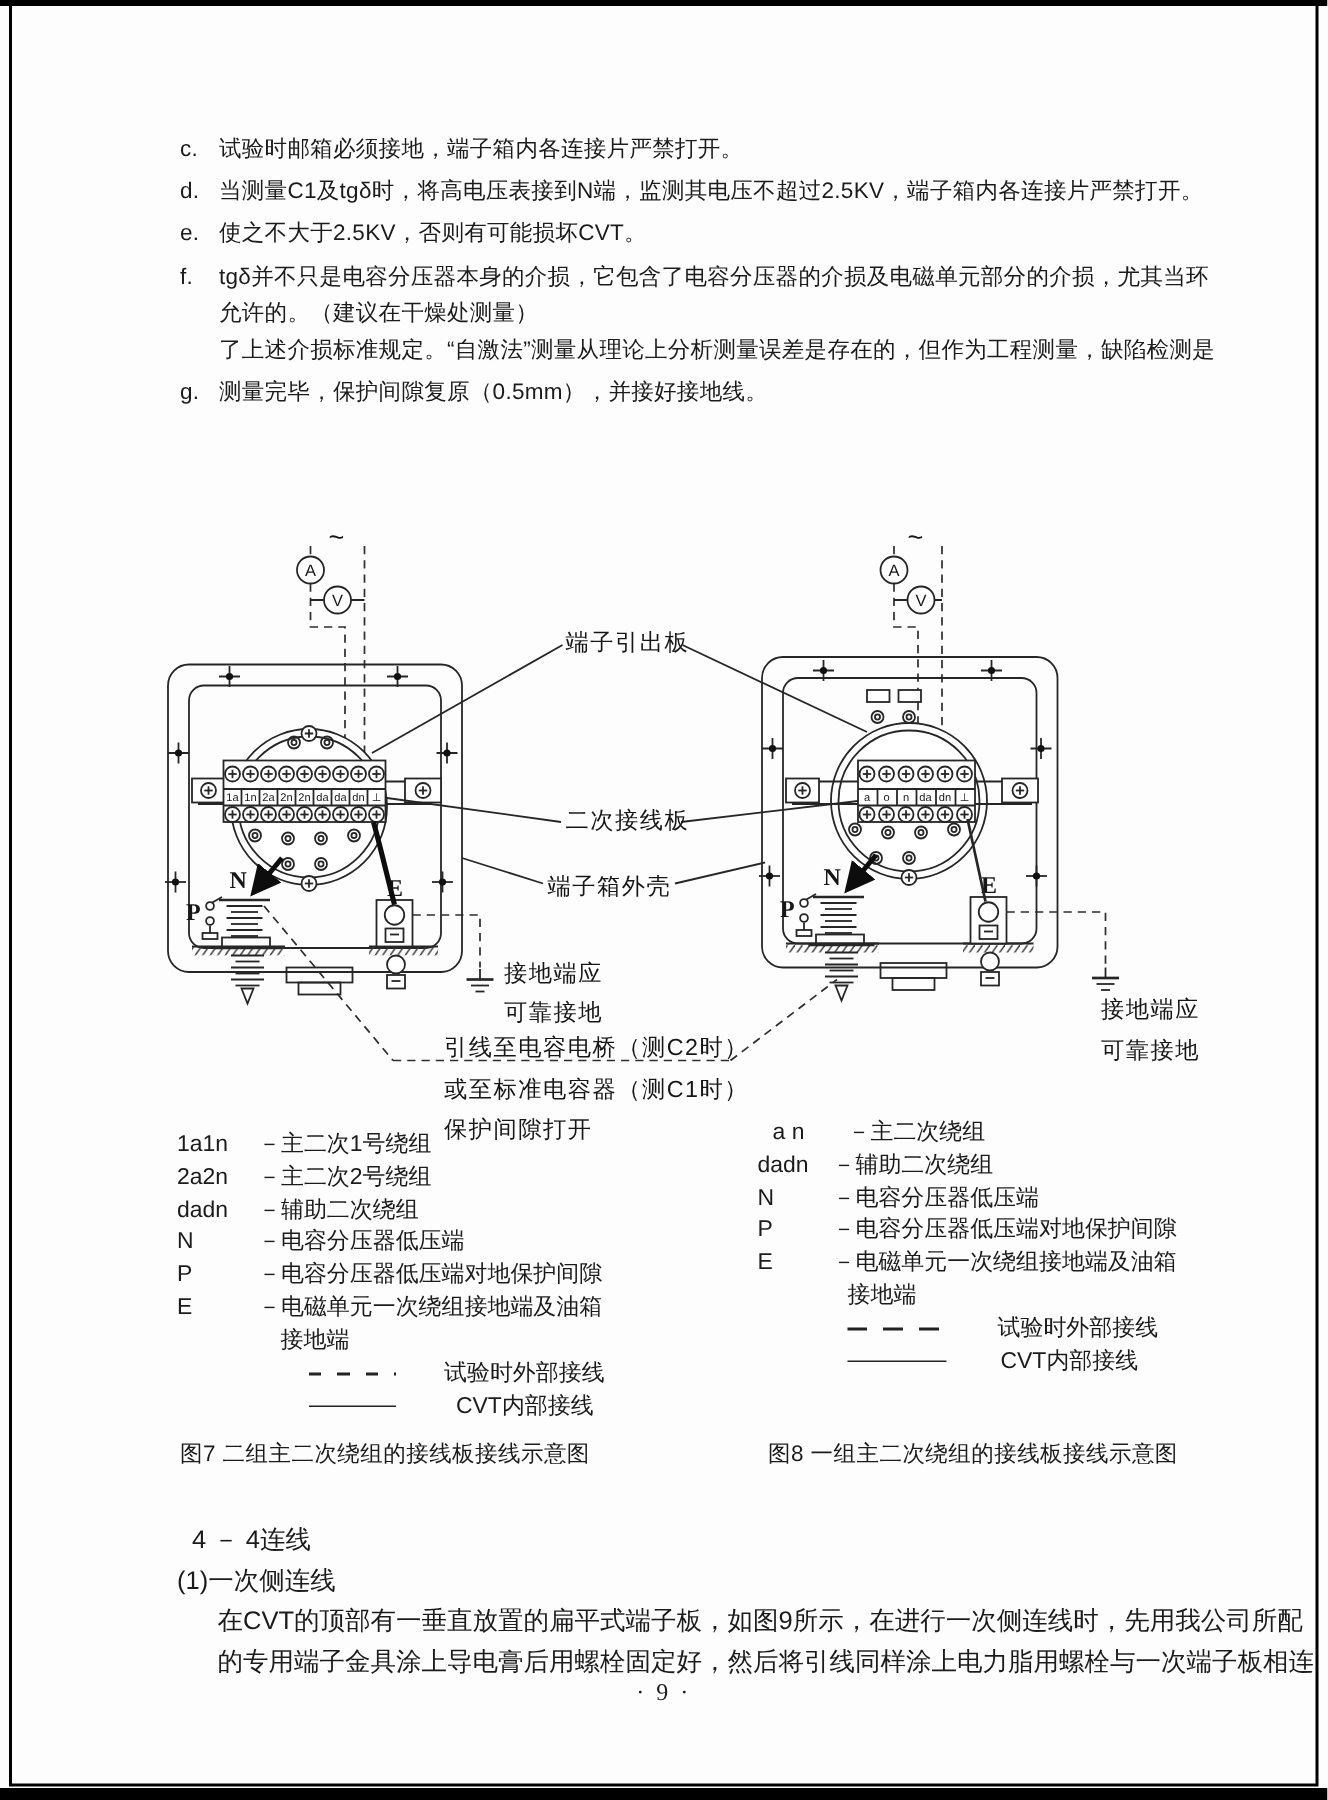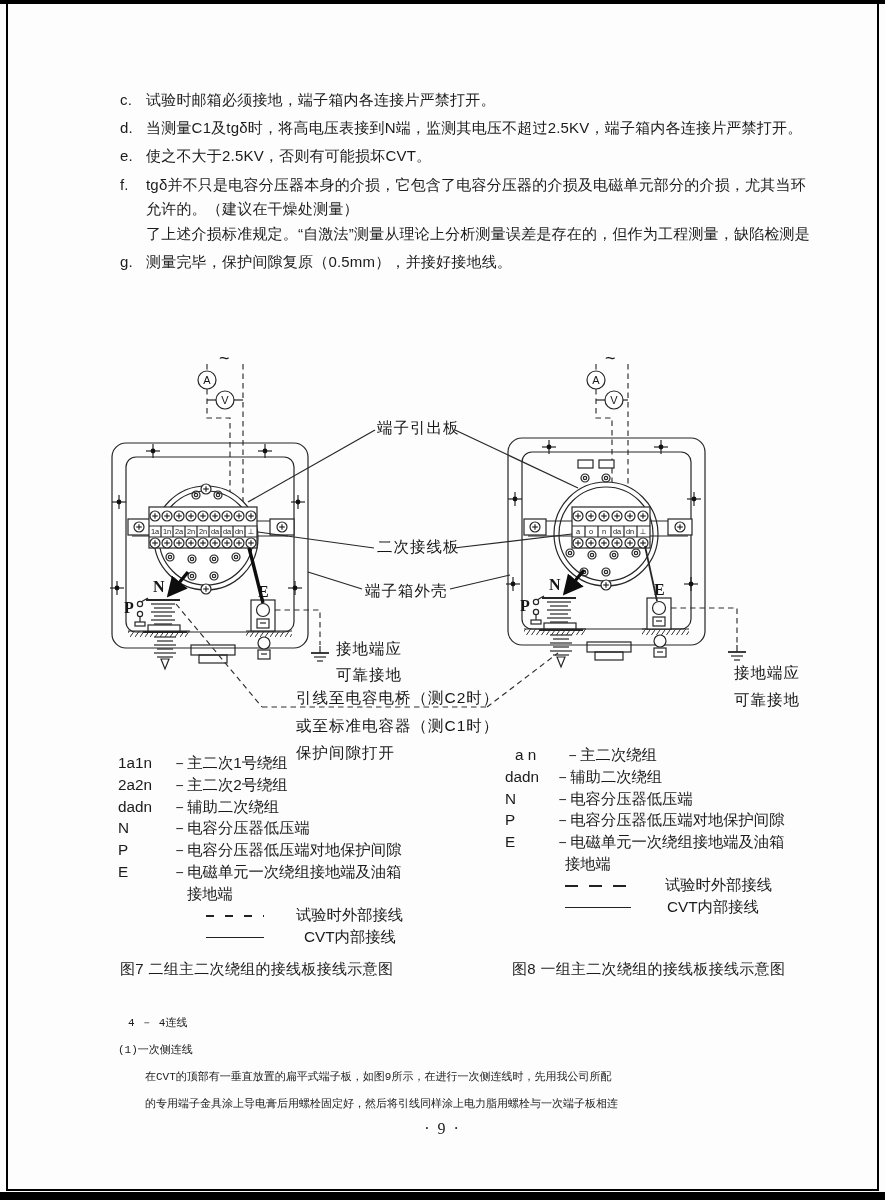--- a/index.html
+++ b/index.html
@@ -20,21 +20,21 @@
   .lkey{width:54px;flex:0 0 54px;}
   .lkey-r{width:50px;flex:0 0 50px;}
   .pad15{padding-left:15px;}
   .pad10{padding-left:10px;}
   .srow{display:flex;height:22px;align-items:center;white-space:nowrap;}
   .dsample{width:58px;height:2px;background:repeating-linear-gradient(90deg,#222 0 8px,transparent 8px 19px);margin-right:32px;}
   .dsample-r{width:66px;height:2px;background:repeating-linear-gradient(90deg,#222 0 13px,transparent 13px 24px);margin-right:34px;}
   .ssample{width:58px;height:0;border-top:1.7px solid #222;margin-right:40px;}
   .ssample-r{width:66px;height:0;border-top:1.7px solid #222;margin-right:36px;}
   .cap{font-size:15px;letter-spacing:.3px;white-space:nowrap;}
-  .sect{font-size:11px;white-space:nowrap;font-family:Liberation Mono, monospace;}
+  .sect{font-size:17px;white-space:nowrap;}
   .pagenum{font-size:16px;font-family:"Liberation Serif",serif;letter-spacing:2px;}
   
   svg .s{stroke:#262626;fill:none;stroke-width:1.2px;}
   svg .sw{stroke:#262626;fill:#fff;stroke-width:1.2px;}
   svg .s2{stroke:#262626;fill:none;stroke-width:1.8px;}
   svg .thick{stroke:#0d0d0d;fill:none;stroke-width:3.4px;}
   svg .dash{stroke:#2e2e2e;fill:none;stroke-width:1.15px;stroke-dasharray:5.5 4;}
   svg text{font-family:"Liberation Sans",sans-serif;fill:#161616;}
   svg .cjk{font-size:15.5px;letter-spacing:1px;}
   svg .npe{font-family:"Liberation Serif",serif;font-size:16px;font-weight:bold;}

